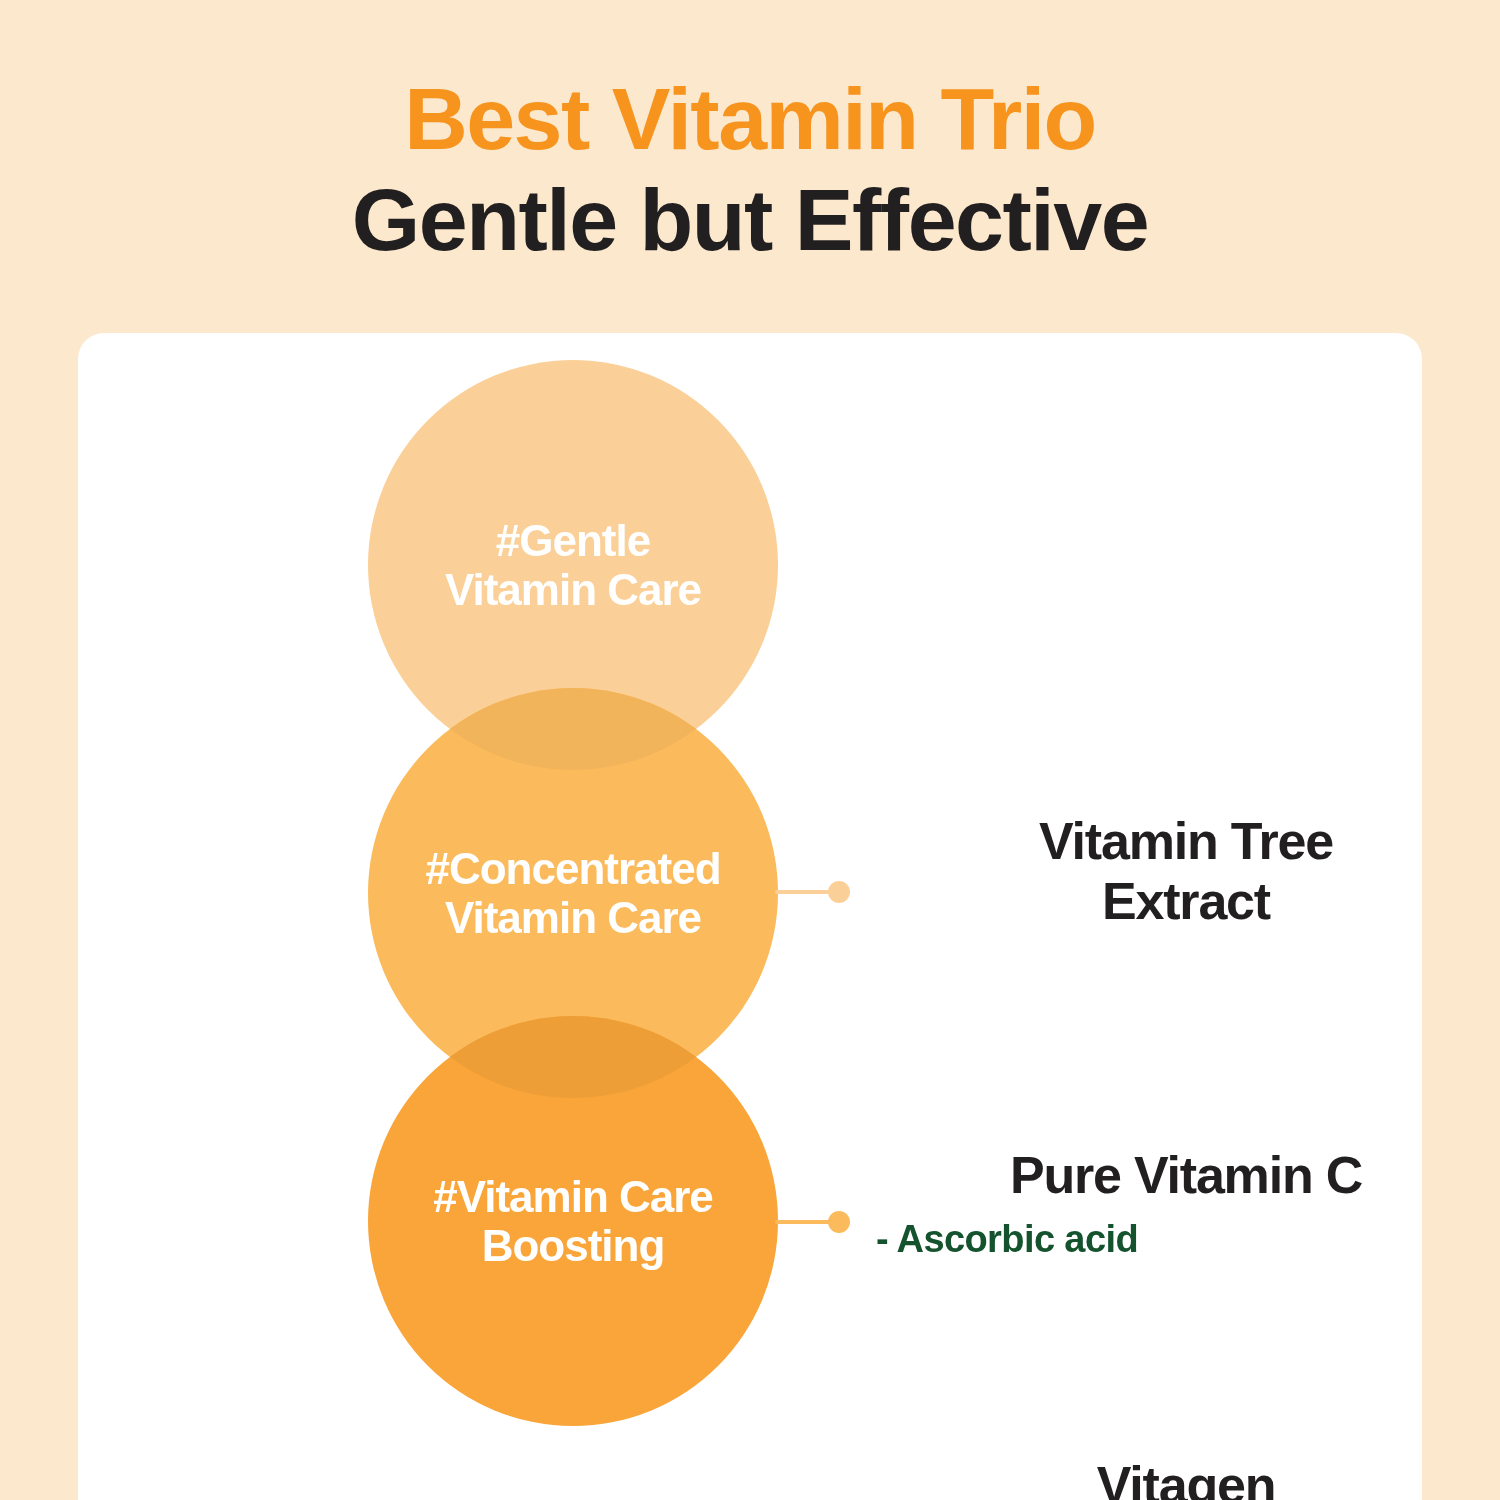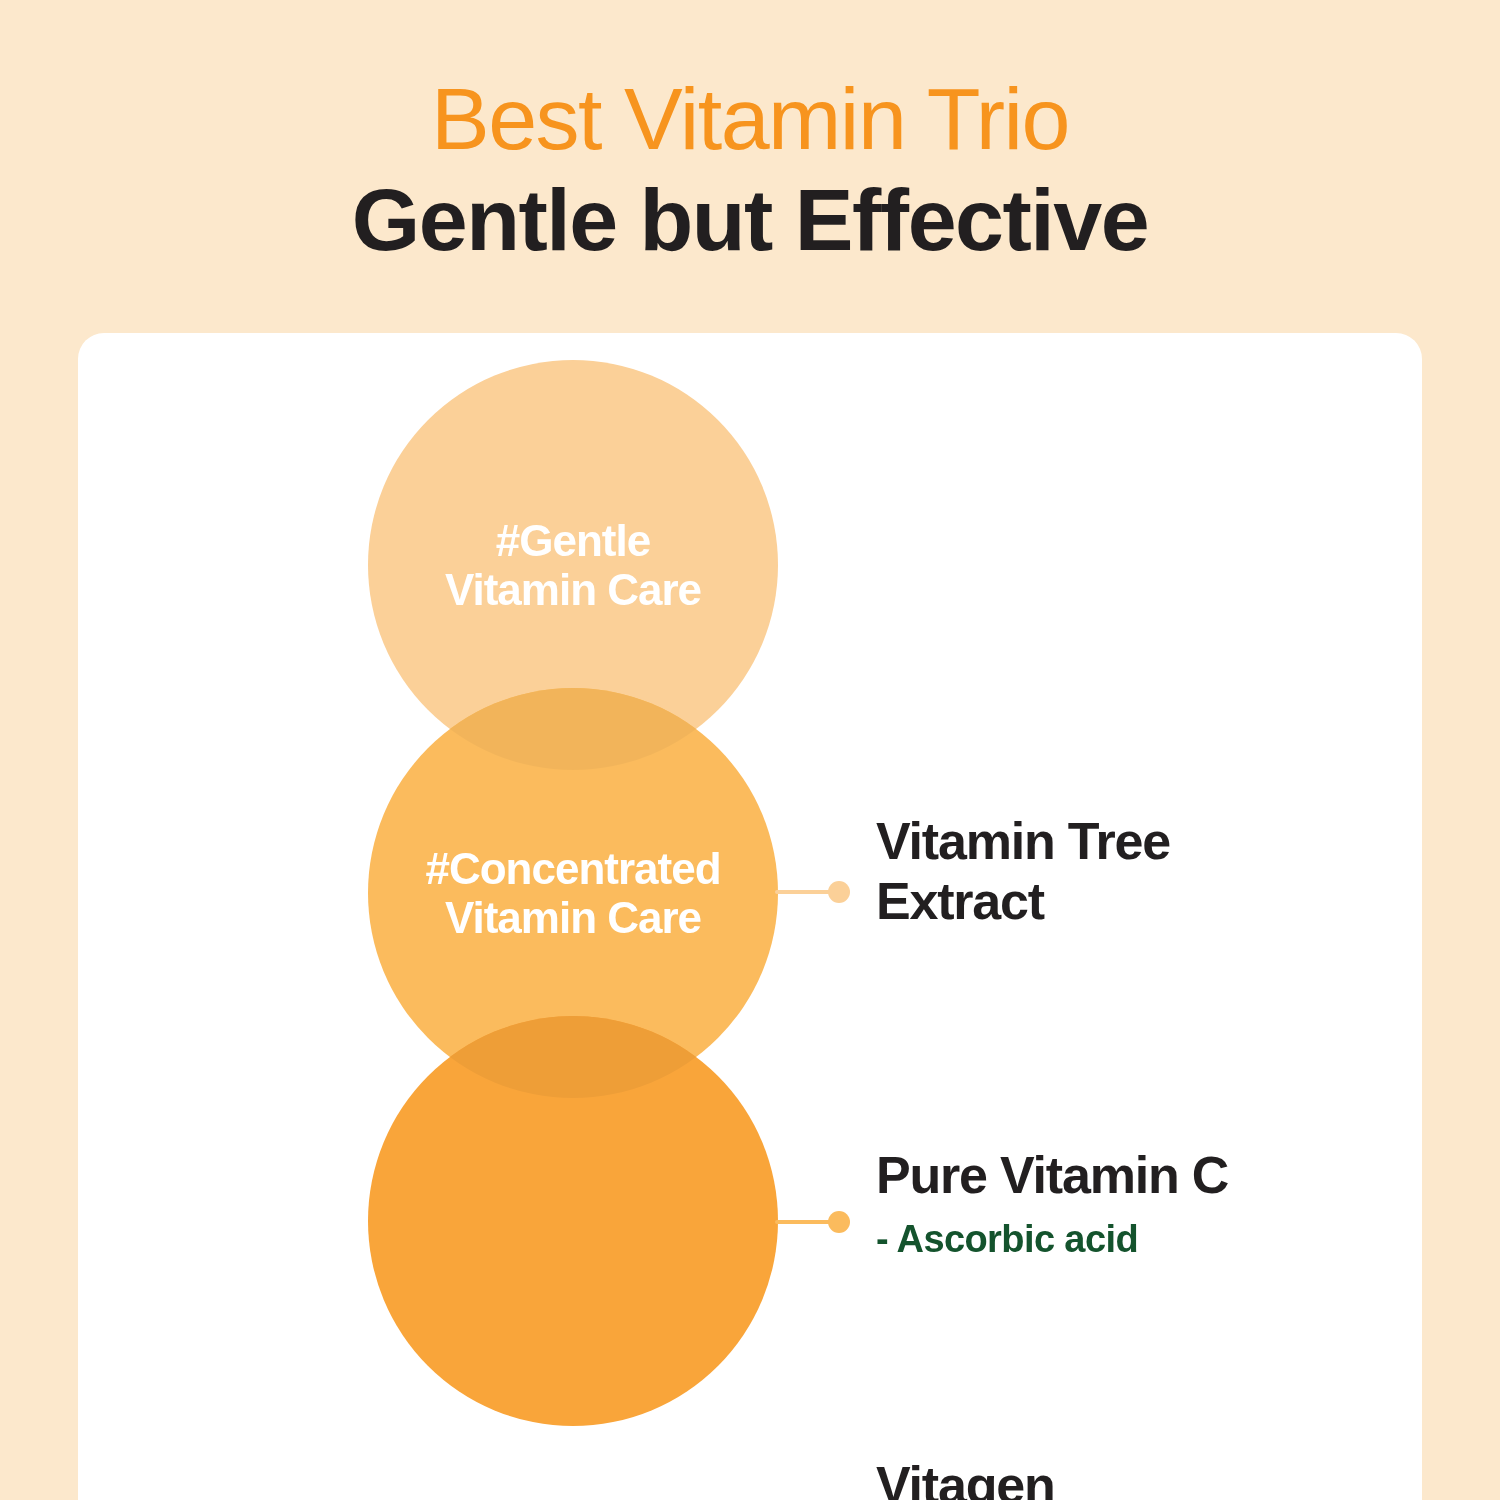--- a/index.html
+++ b/index.html
@@ -18,21 +18,21 @@
   
   .header {
     position: absolute;
     top: 72px;
     left: 0;
     width: 1500px;
     text-align: center;
   }
   .title-main {
     font-size: 88px;
-    font-weight: normal;
+    font-weight: bold;
     color: #F7941E;
     letter-spacing: -1.5px;
     line-height: 1.06;
     margin: 0;
   }
   .title-sub {
     font-size: 88px;
     font-weight: bold;
     color: #221F20;
     letter-spacing: -1.5px;
@@ -179,20 +179,21 @@
   .info-2 { top: 812px; }
   .info-3 { top: 1122px; }
   .info-title {
     font-size: 52px;
     font-weight: bold;
     color: #221F20;
     letter-spacing: -1.2px;
     line-height: 1.16;
     margin: 0;
     white-space: pre-line;
+    text-align: center;
   }
   .info-sub {
     font-size: 38px;
     font-weight: bold;
     color: #14532d;
     letter-spacing: -0.6px;
     line-height: 1.5;
     margin: 6px 0 0 0;
   }
 </style>
@@ -212,20 +213,22 @@
     <div class="circle circle-2"></div>
     <div class="circle circle-3"></div>
 
     <div class="overlap overlap-1"></div>
     <div class="overlap overlap-2"></div>
 
     <div class="circle-text-layer ctl-1">#Gentle
 Vitamin Care</div>
     <div class="circle-text-layer ctl-2">#Concentrated
 Vitamin Care</div>
+    <div class="circle-text-layer ctl-3">#Vitamin Care
+Boosting</div>
   </div>
 
   <div class="connector conn-1">
     <span class="line"></span>
     <span class="dot"></span>
   </div>
   <div class="connector conn-2">
     <span class="line"></span>
     <span class="dot"></span>
   </div>

